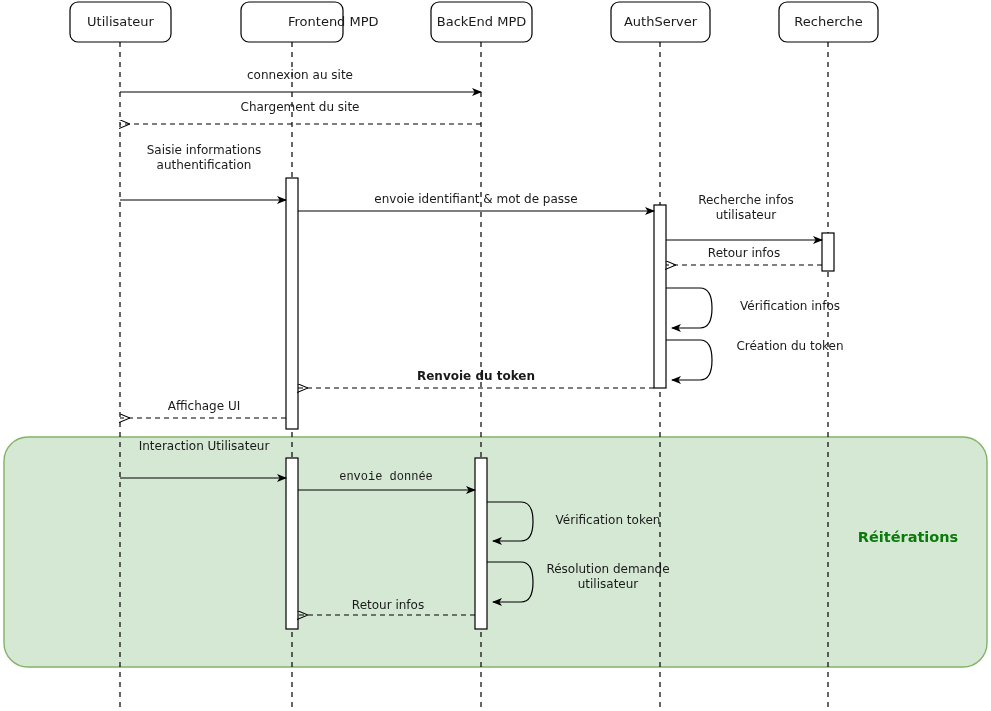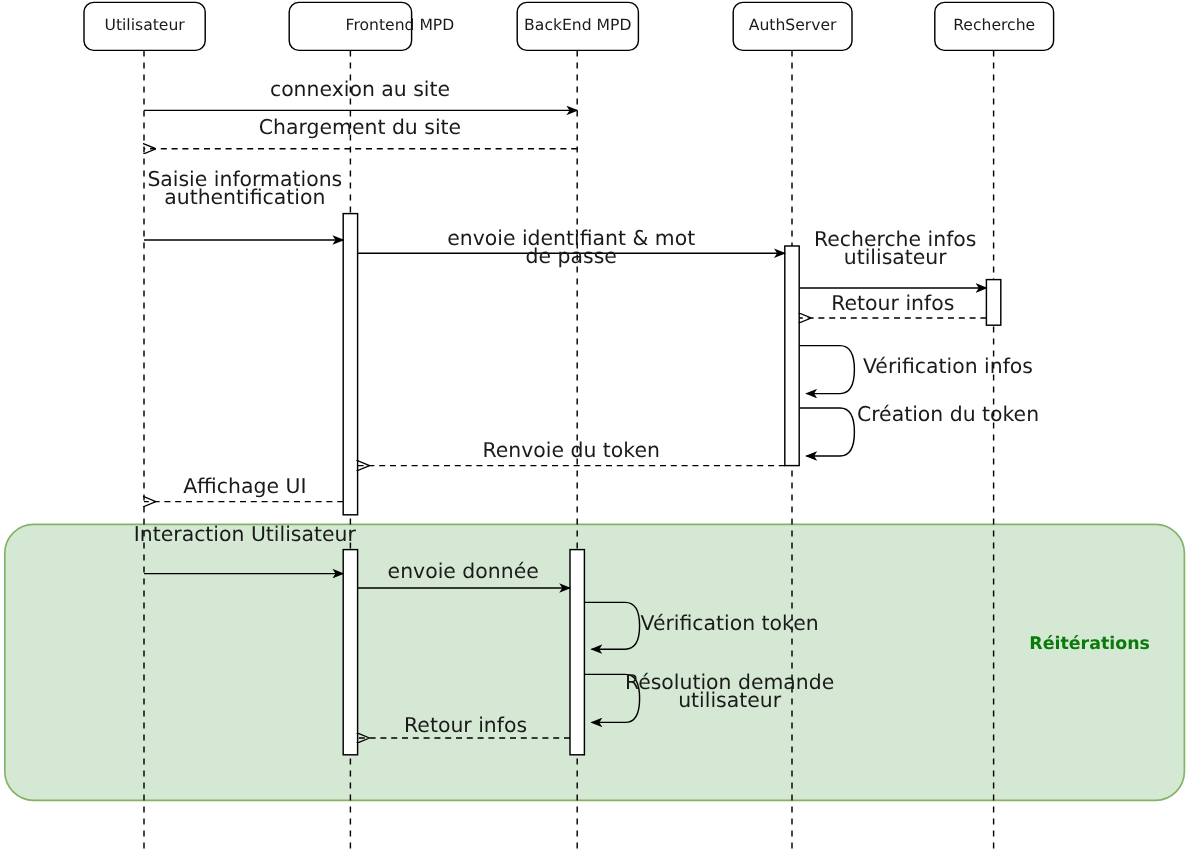--- a/index.html
+++ b/index.html
@@ -6,21 +6,21 @@
   body{
     width:991px;height:711px;
     background:#ffffff;
     font-family:"DejaVu Sans", sans-serif;
     overflow:hidden;
     position:relative;
   }
   #diagram{position:absolute;top:0;left:0;width:991px;height:711px;}
   .lbl{
     position:absolute;
-    font-size:17px;
+    font-size:12px;
     color:#1a1a1a;
     text-align:center;
     line-height:15px;
     white-space:pre-line;
     pointer-events:none;
   }
   .participant-name{
     position:absolute;
     font-size:13px;
     color:#1a1a1a;
@@ -98,24 +98,24 @@
     <div class="lbl" style="left: 190px; top: 68px; width: 220px;">connexion au site</div>
     <div class="lbl" style="left: 190px; top: 100px; width: 220px;">Chargement du site</div>
     <div class="lbl" style="left: 94px; top: 143px; width: 220px;">Saisie informations
 authentification</div>
     <div class="lbl" style="left: 366px; top: 192px; width: 220px;">envoie identifiant &amp; mot de passe</div>
     <div class="lbl" style="left: 636px; top: 193px; width: 220px;">Recherche infos
 utilisateur</div>
     <div class="lbl" style="left: 634px; top: 246px; width: 220px;">Retour infos</div>
     <div class="lbl" style="left: 680px; top: 299px; width: 220px;">Vérification infos</div>
     <div class="lbl" style="left: 680px; top: 339px; width: 220px;">Création du token</div>
-    <div class="lbl" style="left: 366px; top: 369px; width: 220px;">Renvoie du token</div>
+    <div class="lbl" style="left: 366px; top: 369px; width: 220px; font-weight: bold;">Renvoie du token</div>
     <div class="lbl" style="left: 94px; top: 399px; width: 220px;">Affichage UI</div>
     <div class="lbl" style="left: 94px; top: 439px; width: 220px;">Interaction Utilisateur</div>
-    <div class="lbl" style="left: 276px; top: 470px; width: 220px;">envoie donnée</div>
+    <div class="lbl" style="left: 276px; top: 470px; width: 220px; font-family: Liberation Mono, monospace;">envoie donnée</div>
     <div class="lbl" style="left: 498px; top: 513px; width: 220px;">Vérification token</div>
     <div class="lbl" style="left: 498px; top: 562px; width: 220px;">Résolution demande
 utilisateur</div>
     <div class="lbl" style="left: 278px; top: 598px; width: 220px;">Retour infos</div>
     <div class="participant-name" style="left: 70px; top: 2px; width: 101px;">Utilisateur</div>
     <div class="participant-name" style="left: 241px; top: 2px; width: 84px; margin-left: 47px;">Frontend MPD</div>
     <div class="participant-name" style="left: 431px; top: 2px; width: 101px;">BackEnd MPD</div>
     <div class="participant-name" style="left: 611px; top: 2px; width: 99px;">AuthServer</div>
     <div class="participant-name" style="left: 779px; top: 2px; width: 99px;">Recherche</div>
   </div>

